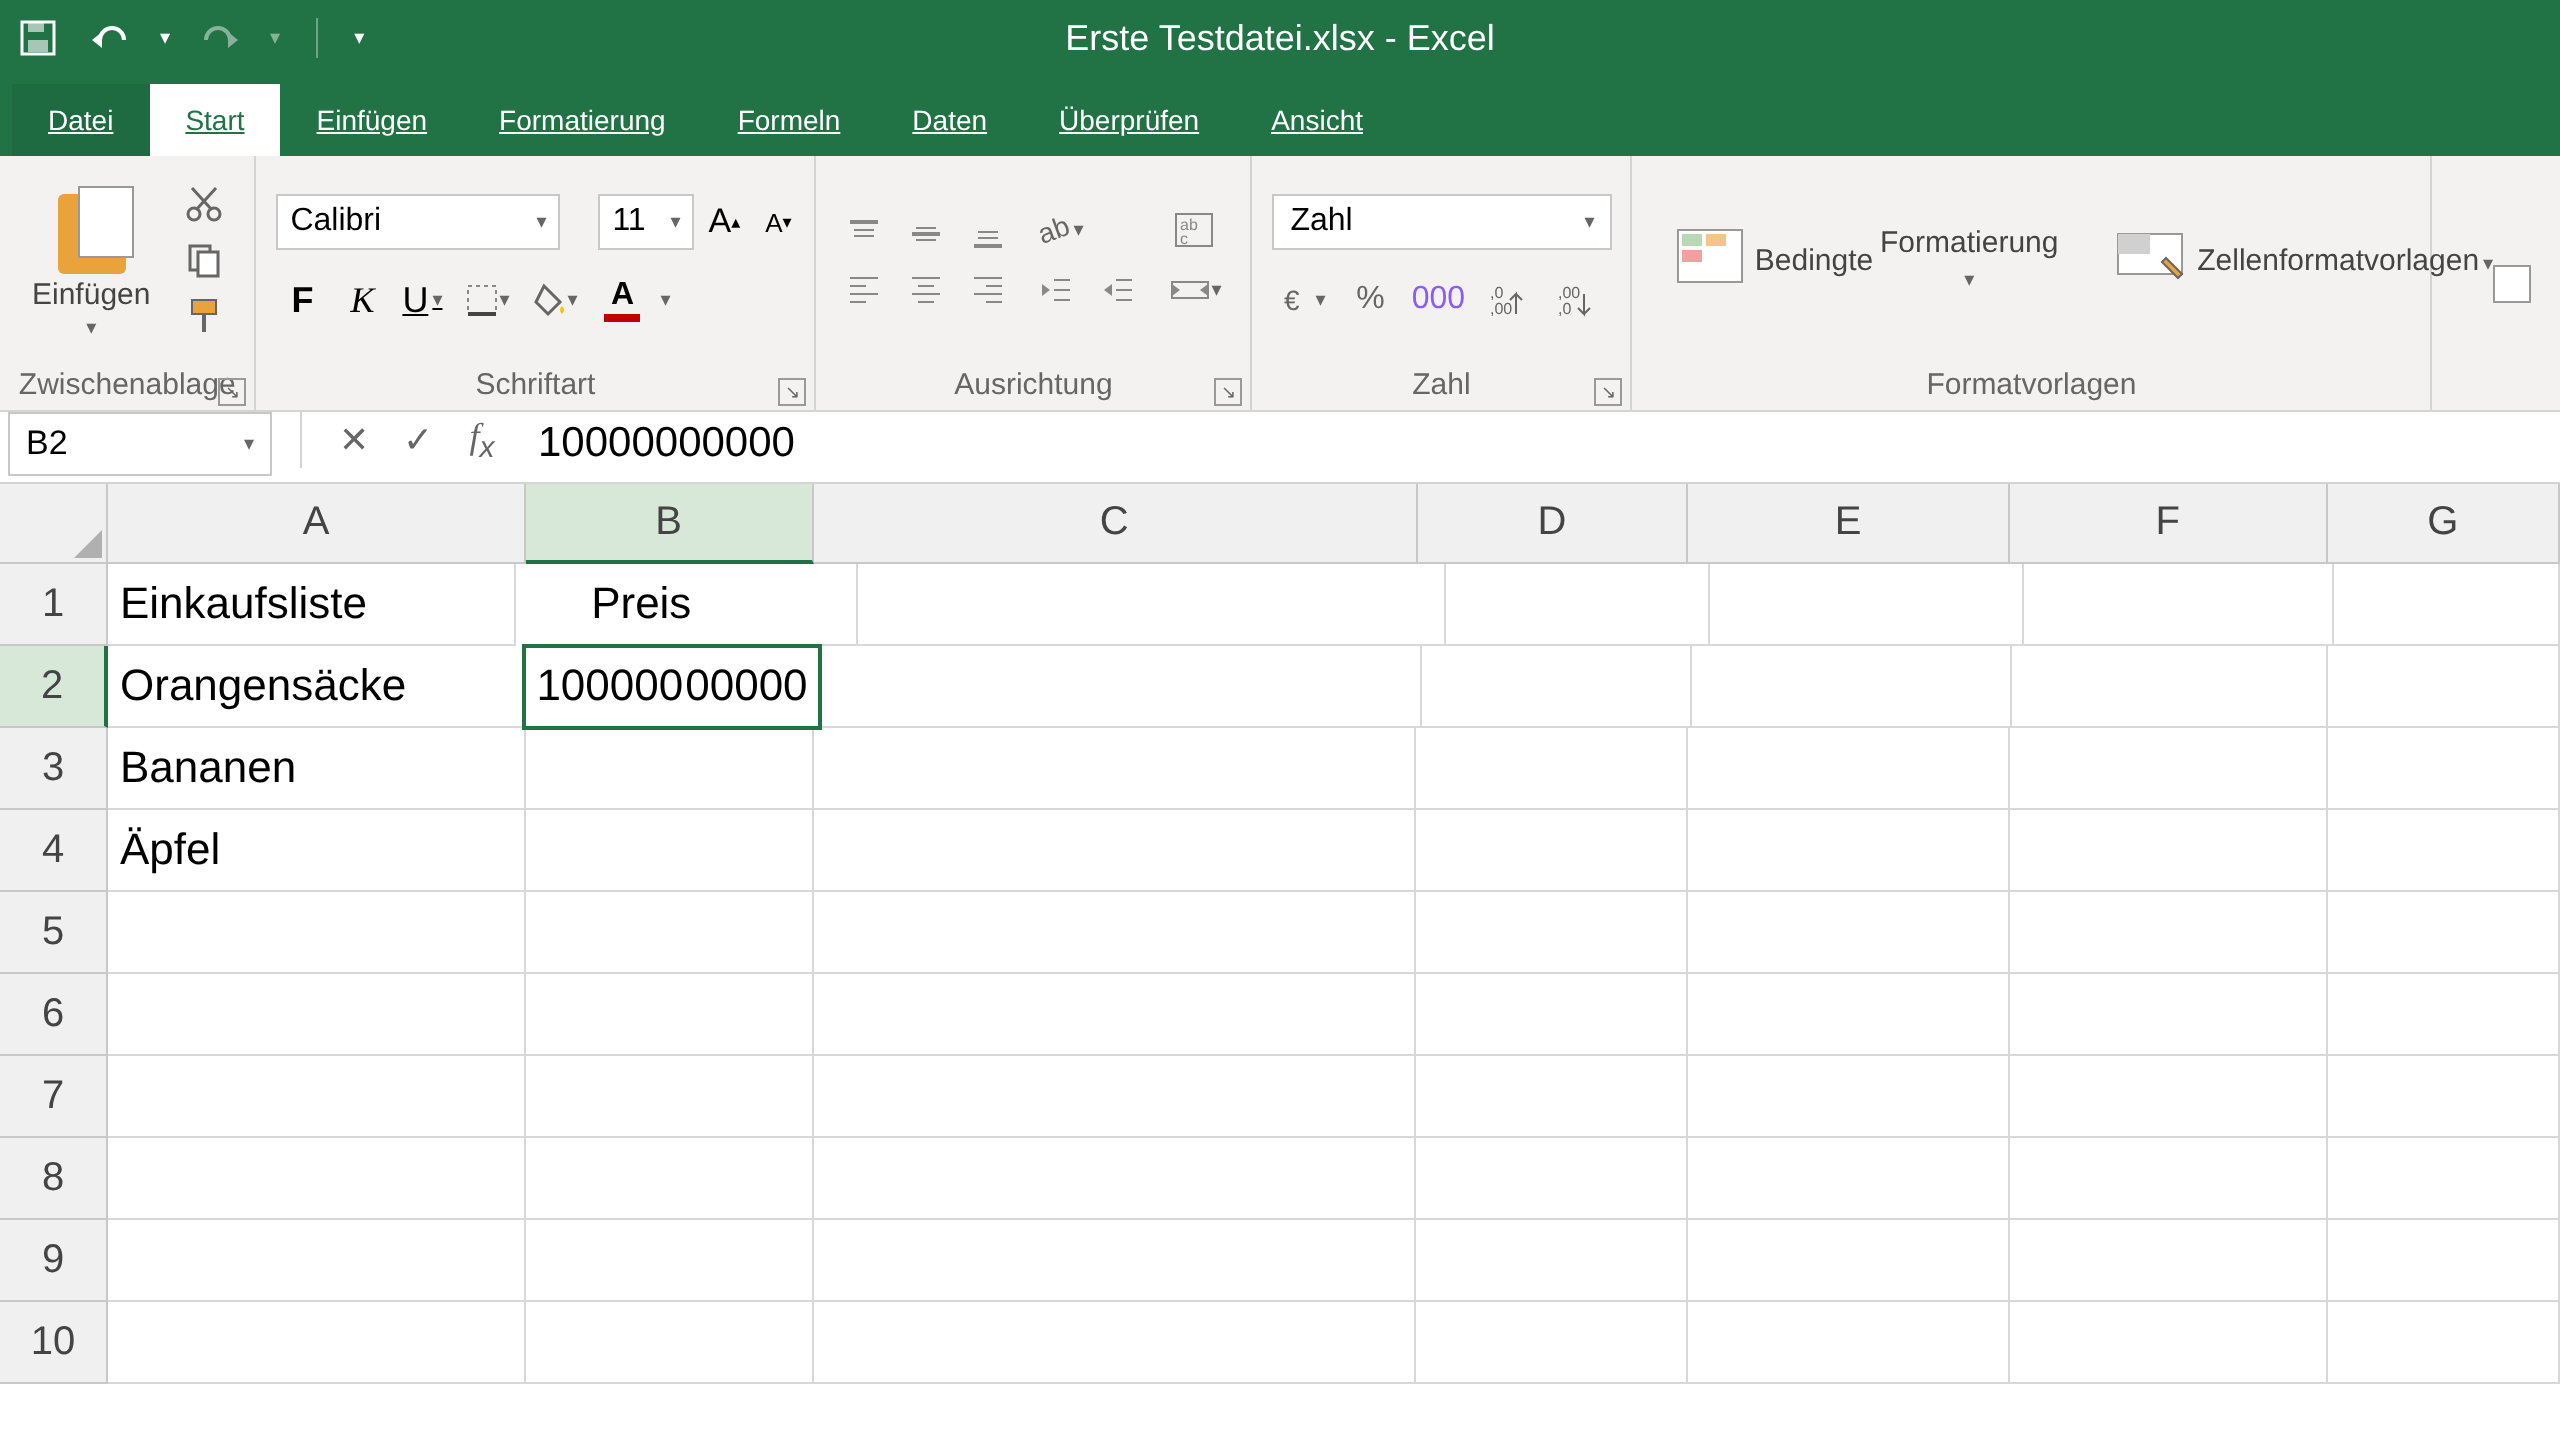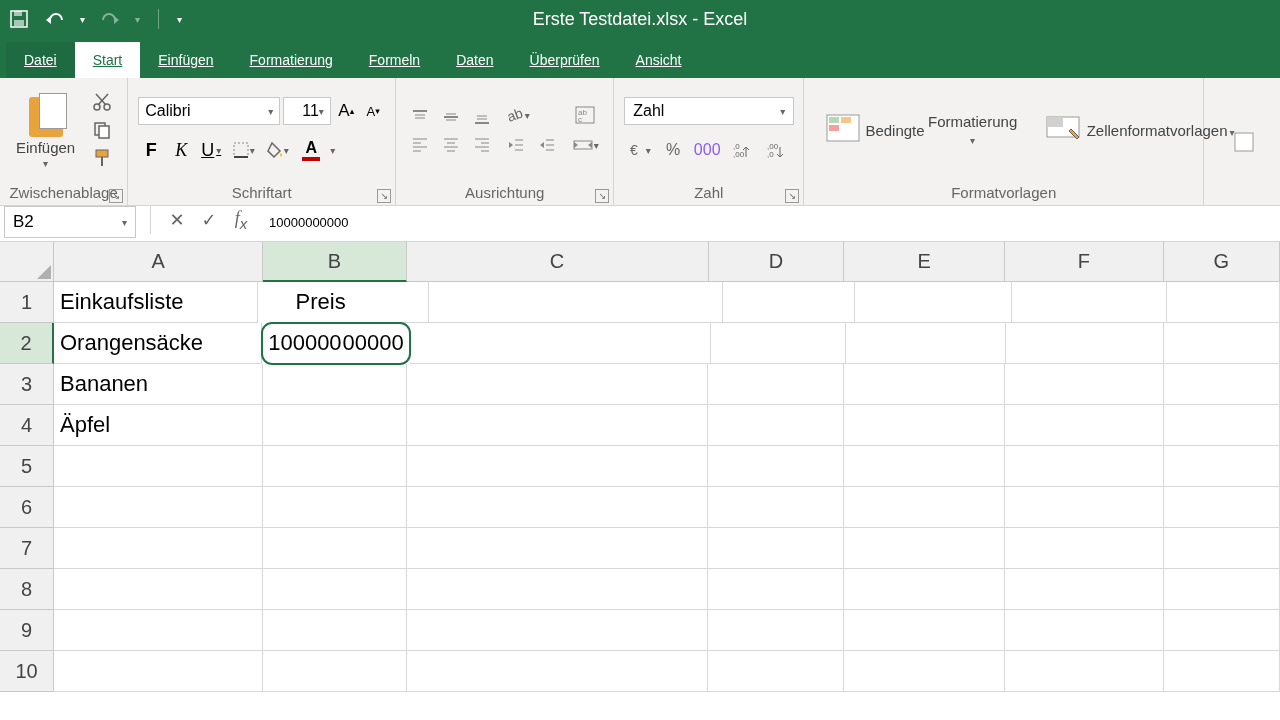--- a/index.html
+++ b/index.html
@@ -30,21 +30,21 @@
 .paste-icon { width: 42px; height: 46px; position: relative; }
 .clipboard { position: absolute; left: 4px; top: 6px; width: 34px; height: 40px; background: #e8a33d; border-radius: 3px; }
 .clipboard::before { content: ''; position: absolute; top: -4px; left: 10px; width: 14px; height: 8px; background: #c0c0c0; border-radius: 2px; }
 .paper { position: absolute; left: 14px; top: 2px; width: 28px; height: 36px; background: #fff; border: 1px solid #999; }
 .paste-label { font-size: 15px; color: #444; }
 .small-btns { display: flex; flex-direction: column; gap: 4px; }
 .small-btn { width: 30px; height: 24px; cursor: pointer; display: flex; align-items: center; justify-content: center; }
 
 .font-row { display: flex; align-items: center; gap: 3px; }
 .font-combo { background: #fff; border: 1px solid #c8c8c8; height: 28px; width: 142px; padding: 0 6px; font-size: 16px; display: flex; align-items: center; justify-content: space-between; cursor: pointer; }
-.size-combo { background: #fff; border: 1px solid #c8c8c8; height: 28px; width: 48px; padding: 0 18px; font-size: 16px; display: flex; align-items: center; justify-content: space-between; cursor: pointer; }
+.size-combo { background: #fff; border: 1px solid #c8c8c8; height: 28px; width: 48px; padding: 0 6px; font-size: 16px; display: flex; align-items: center; justify-content: space-between; cursor: pointer; margin-left: 16px; }
 .grow-shrink { width: 24px; height: 28px; display: flex; align-items: center; justify-content: center; cursor: pointer; }
 .font-btns { display: flex; align-items: center; gap: 4px; margin-top: 6px; }
 .fbtn { width: 26px; height: 26px; display: flex; align-items: center; justify-content: center; cursor: pointer; font-size: 18px; }
 .fbtn.bold { font-weight: bold; }
 .fbtn.italic { font-style: italic; font-family: 'Times New Roman', serif; }
 .fbtn.under { text-decoration: underline; }
 .border-btn { width: 30px; height: 26px; display: flex; align-items: center; justify-content: center; cursor: pointer; }
 .fill-btn { width: 30px; height: 26px; display: flex; align-items: center; justify-content: center; cursor: pointer; }
 .fontcolor-btn { width: 30px; height: 26px; display: flex; flex-direction: column; align-items: center; justify-content: center; cursor: pointer; }
 .fontcolor-bar { width: 18px; height: 4px; background: #c00000; }
@@ -60,36 +60,36 @@
 
 .style-btn { display: flex; align-items: center; gap: 2px; cursor: pointer; padding: 2px 8px; font-size: 15px; color: #444; text-align: center; }
 .style-icon { width: 44px; height: 44px; display: flex; align-items: center; justify-content: center; }
 
 
 .formula-bar { height: 36px; border-bottom: 1px solid #d4d4d4; display: flex; align-items: flex-start; }
 .name-box { width: 132px; height: 32px; border: 1px solid #c8c8c8; margin: 0 4px; display: flex; align-items: center; justify-content: space-between; padding: 0 8px; font-size: 17px; cursor: text; }
 .fbar-sep { width: 1px; height: 28px; background: #d4d4d4; margin: 0 10px; }
 .fbar-btn { width: 32px; height: 28px; display: flex; align-items: center; justify-content: center; cursor: pointer; color: #666; font-size: 18px; }
 .fx { font-style: italic; font-family: 'Times New Roman', serif; font-size: 18px; }
-.formula-input { flex: 1; height: 32px; border: none; padding: 0 12px; font-size: 13px; outline: none; }
+.formula-input { flex: 1; height: 32px; border: none; padding: 0 12px; font-size: 21px; outline: none; }
 
 
 .grid-area { display: flex; height: calc(720px - 38px - 40px - 128px - 36px); }
 .corner { width: 54px; height: 40px; background: #f0f0f0; border-right: 1px solid #c8c8c8; border-bottom: 1px solid #c8c8c8; display: flex; align-items: flex-end; justify-content: flex-end; cursor: pointer; }
 .corner-tri { width: 0; height: 0; border-left: 14px solid transparent; border-bottom: 14px solid #b0b0b0; margin: 2px; }
 .col-headers { display: flex; height: 40px; }
 .col-h { background: #f0f0f0; border-right: 1px solid #c8c8c8; border-bottom: 1px solid #c8c8c8; display: flex; align-items: center; justify-content: center; font-size: 20px; color: #444; cursor: pointer; }
 .col-h.sel { background: #d8e8d8; border-bottom: 2px solid #217346; }
 .row-h { width: 54px; height: 41px; background: #f0f0f0; border-right: 1px solid #c8c8c8; border-bottom: 1px solid #c8c8c8; display: flex; align-items: center; justify-content: center; font-size: 20px; color: #444; cursor: pointer; }
 .row-h.sel { background: #d8e8d8; border-right: 2px solid #217346; }
 .rows-col { display: flex; flex-direction: column; }
 .cells-area { position: relative; }
 .cell-row { display: flex; height: 41px; }
 .cell { border-right: 1px solid #d8d8d8; border-bottom: 1px solid #d8d8d8; padding: 0 6px; font-size: 22px; display: flex; align-items: center; cursor: cell; overflow: hidden; white-space: nowrap; }
-.cell.active { outline: 2px solid #217346; outline-offset: -1px; z-index: 5; position: relative; overflow: visible; border-radius: 10px; }
+.cell.active { outline: 2px solid #217346; outline-offset: -1px; z-index: 5; position: relative; overflow: visible; }
 .caret { display: inline-block; width: 1px; height: 24px; background: #000; animation: blink 1s infinite; vertical-align: middle; margin-left: 1px; }
 @keyframes blink { 50% { opacity: 0; } }
 
 .dd-arrow { font-size: 10px; color: #666; }
 svg { display: block; }
 </style>
 </head>
 <body>
 
 <div class="titlebar">

